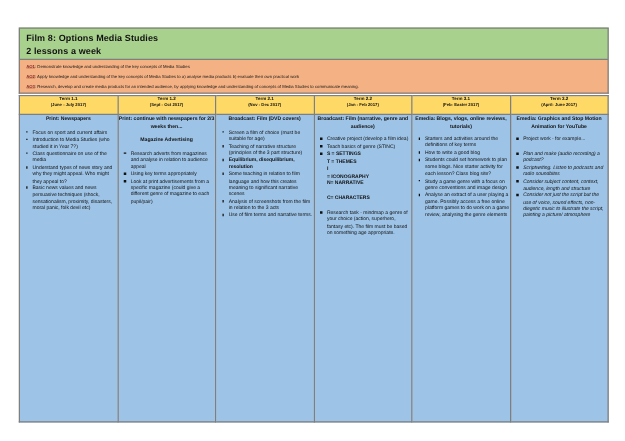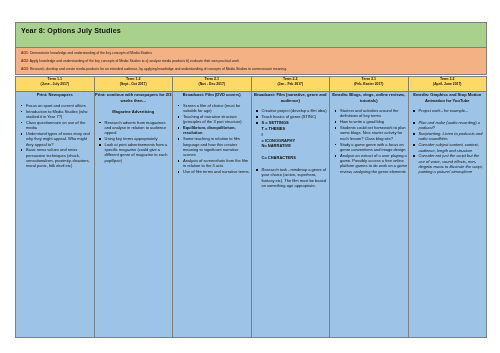--- a/index.html
+++ b/index.html
@@ -140,21 +140,22 @@
   li.b { font-weight: bold; }
   li.i { font-style: italic; }
 </style>
 </head>
 <body>
 
 <div id="page">
   <div class="sheet">
 
     <div class="title-band">
-      <div class="title-line">Year 8: Options July Studies</div>
+      <div class="title-line">Film 8: Options Media Studies</div>
+      <div class="title-line">2 lessons a week</div>
     </div>
 
     <div class="ao-band">
       <div class="ao-row">
         <span class="ao-code">AO1</span><span>: </span><span>Demonstrate knowledge and understanding of the key concepts of Media Studies</span>
       </div>
       <div class="ao-row">
         <span class="ao-code">AO2</span><span>: </span><span>Apply knowledge and understanding of the key concepts of Media Studies to a) analyse media products b) evaluate their own practical work</span>
       </div>
       <div class="ao-row">

